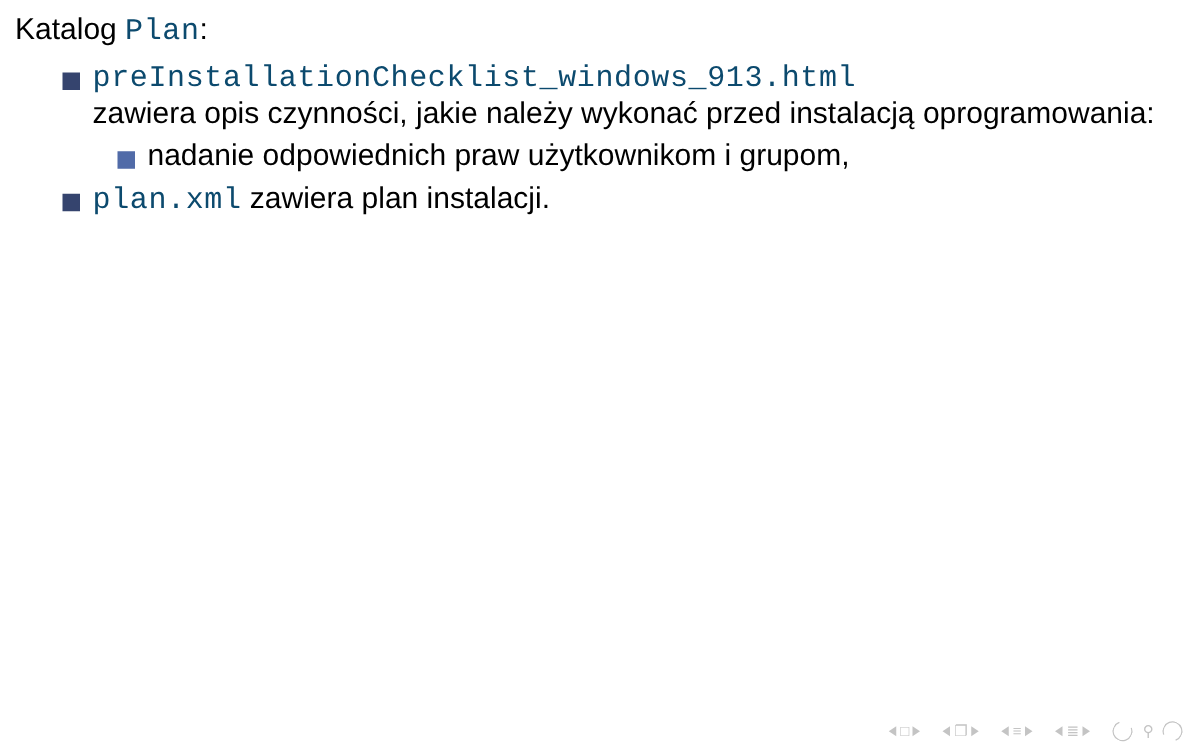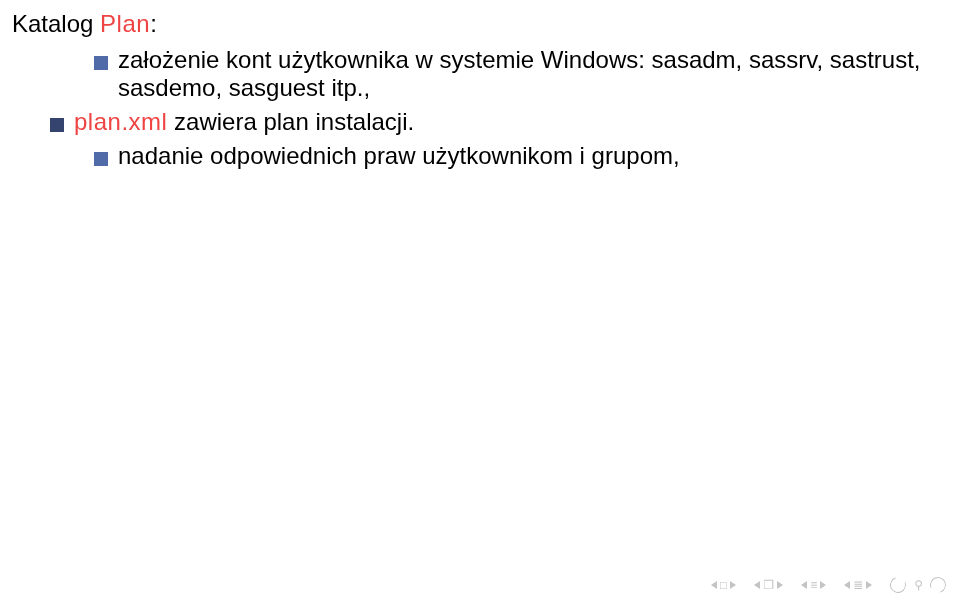--- a/index.html
+++ b/index.html
@@ -14,22 +14,22 @@
     position: relative;
     overflow: hidden;
   }
   .content {
     padding: 8px 12px 0 12px;
   }
   .line {
     line-height: 1.35;
   }
   .mono {
-    font-family: Liberation Sans, sans-serif;
-    color: #ef4444;
+    font-family: Liberation Mono, monospace;
+    color: #0c4a6e;
     letter-spacing: 0.5px;
   }
   .bullet-row {
     display: flex;
     align-items: flex-start;
     margin-top: 6px;
   }
   .bullet {
     width: 14px;
     height: 14px;
@@ -83,37 +83,40 @@
 </style>
 </head>
 <body>
 
 <div class="content">
 
   <div class="line">
     <span>Katalog </span><span class="mono">Plan</span><span>:</span>
   </div>
 
+  <div class="bullet-row indent1">
+    <span class="bullet dark"></span>
+    <div class="text">
+      <span class="mono">preInstallationChecklist_windows_913.html</span><br>
+      <span>zawiera opis czynności, jakie należy wykonać przed instalacją oprogramowania:</span>
+    </div>
+  </div>
+
+
 
   <div class="bullet-row indent2">
     <span class="bullet med"></span>
-    <div class="text">założenie kont użytkownika w systemie Windows: sasadm, sassrv, sastrust, sasdemo, sasguest itp.,</div>
+    <div class="text">nadanie odpowiednich praw użytkownikom i grupom,</div>
   </div>
-
 
   <div class="bullet-row indent1">
     <span class="bullet dark"></span>
     <div class="text">
       <span class="mono">plan.xml</span><span> zawiera plan instalacji.</span>
     </div>
-  </div>
-
-  <div class="bullet-row indent2">
-    <span class="bullet med"></span>
-    <div class="text">nadanie odpowiednich praw użytkownikom i grupom,</div>
   </div>
 
 </div>
 
 <div class="nav">
   <span class="nav-group">
     <span class="tri-l"></span>
     <span class="nav-icon">□</span>
     <span class="tri-r"></span>
   </span>

